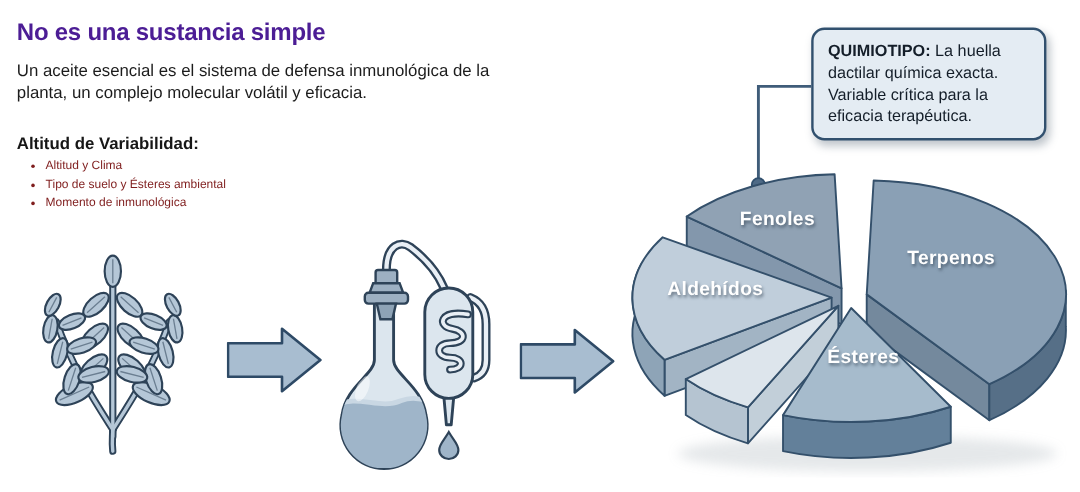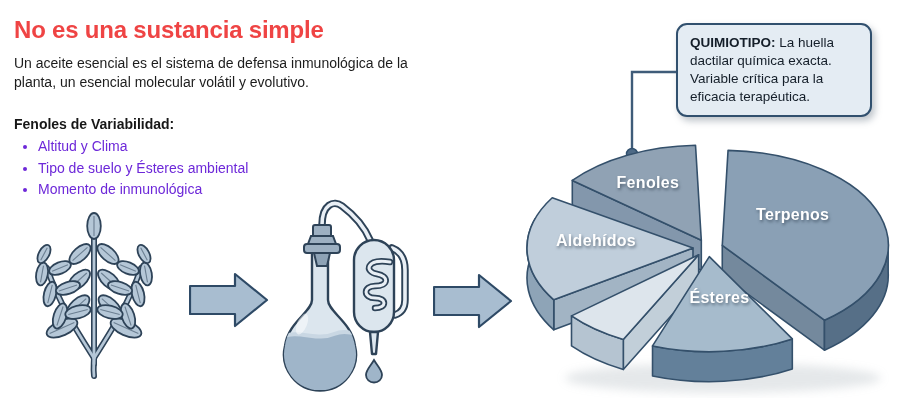--- a/index.html
+++ b/index.html
@@ -1,23 +1,23 @@
 <!DOCTYPE html>
 <html style="--icon-fill: #b5c7d7; --icon-glass: #dce6ee; --icon-liquid: #9fb5c9; --icon-cork: #9db0c2; --icon-outline: #2e4358; --arrow-fill: #a8bdd0; --arrow-outline: #2e4a66; --callout-bg: #e4ecf3; --callout-border: #31506e; --connector: #3f5c79;"><head>
 <meta charset="utf-8">
 <style>
   html,body{margin:0;padding:0;background:#fff;}
   .stage{position:relative;width:900px;height:410px;background:#fff;overflow:hidden;
          font-family:"Liberation Sans",sans-serif;color:#171717;}
   
   .header{position:absolute;left:14px;top:16px;width:450px;}
-  .title{font-size:24px;font-weight:bold;color:#ef4444;margin:0 0 10px 0;letter-spacing:-.2px;}
+  .title{font-size:20px;font-weight:bold;color:#4c1d95;margin:0 0 10px 0;letter-spacing:-.2px;}
   .subtitle{font-size:14px;line-height:1.36;color:#1c1c1c;max-width:425px;margin:0;}
   .factors-heading{font-size:14px;font-weight:bold;margin:24px 0 4px 0;}
-  .factors-list{margin:0;padding-left:24px;font-size:14px;line-height:1.55;color:#6d28d9;}
+  .factors-list{margin:0;padding-left:24px;font-size:10px;line-height:1.55;color:#7f1d1d;}
   
   .callout{position:absolute;left:676px;top:23px;width:196px;box-sizing:border-box;
            background:var(--callout-bg);border:2.5px solid var(--callout-border);
            border-radius:11px;padding:9px 12px;font-size:13.5px;line-height:1.33;color:#141e29;
            box-shadow:3px 4px 7px rgba(95,110,125,.40);}
   .callout b{font-weight:bold;}
   .connector{position:absolute;left:618px;top:58px;}
   .connector polyline{fill:none;stroke:var(--connector);stroke-width:2.4px;}
   .connector circle{fill:#4e6a86;stroke:var(--callout-border);stroke-width:1.5px;}
   
@@ -42,22 +42,22 @@
   .pie-label{font:bold 16px "Liberation Sans",sans-serif;fill:#fff;letter-spacing:.3px;
              filter:drop-shadow(1px 2px 1.5px rgba(35,50,65,.55));}
 </style>
 </head>
 <body>
 
 <div class="stage" style="background: rgb(255, 255, 255);">
 
   <div class="header">
     <h1 class="title">No es una sustancia simple</h1>
-    <p class="subtitle">Un aceite esencial es el sistema de defensa inmunológica de la planta, un esencial molecular volátil y evolutivo.</p>
-    <div class="factors-heading">Fenoles de Variabilidad:</div>
+    <p class="subtitle">Un aceite esencial es el sistema de defensa inmunológica de la planta, un complejo molecular volátil y eficacia.</p>
+    <div class="factors-heading">Altitud de Variabilidad:</div>
     <ul class="factors-list">
       <li>Altitud y Clima</li>
       <li>Tipo de suelo y Ésteres ambiental</li>
       <li>Momento de inmunológica</li>
     </ul>
   </div>
 
   <div class="callout">
     <b>QUIMIOTIPO:</b><span> La huella dactilar química exacta. Variable crítica para la eficacia terapéutica.</span>
   </div>

